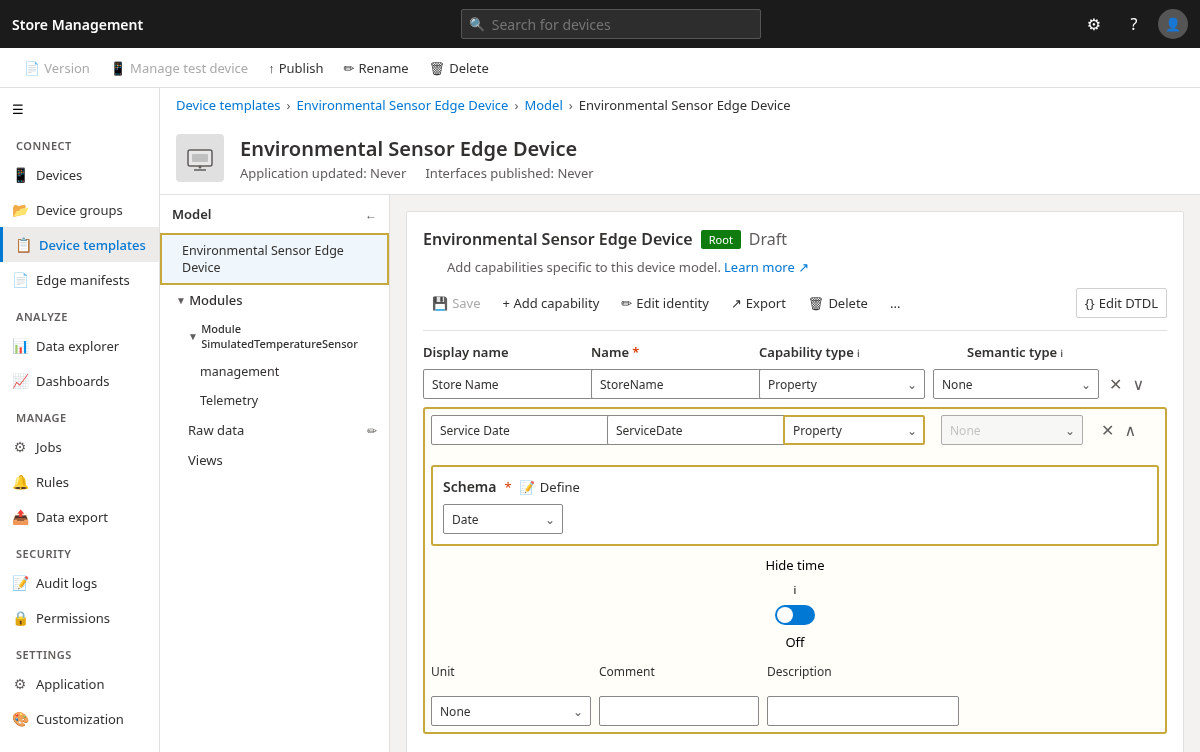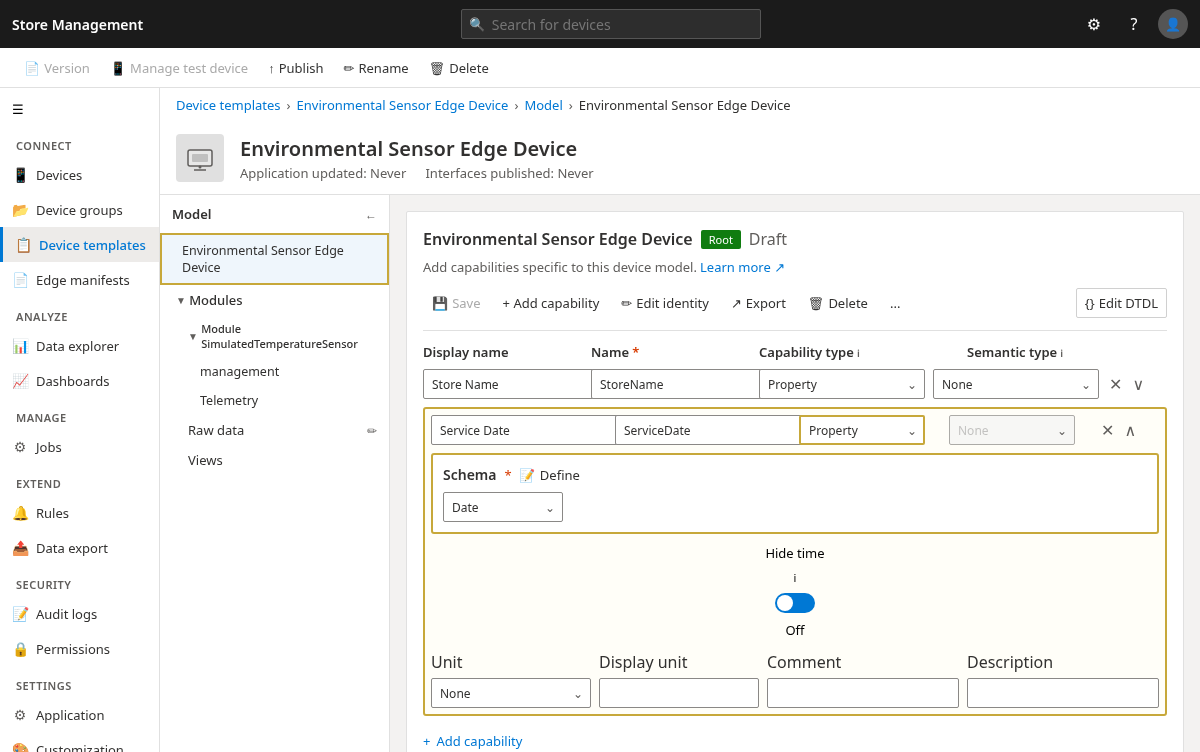--- a/index.html
+++ b/index.html
@@ -296,20 +296,21 @@
     }
     .badge-draft {
       background: transparent;
       color: #605e5c;
       font-size: 16px;
     }
     .capability-desc {
       font-size: 12px;
       color: #605e5c;
       margin-bottom: 12px;
+      margin-left: 24px;
     }
     .capability-desc a { color: #0078d4; text-decoration: none; }
 
     
     .cap-toolbar {
       display: flex;
       align-items: center;
       gap: 4px;
       padding-bottom: 12px;
       border-bottom: 1px solid #e0e0e0;
@@ -326,23 +327,23 @@
       color: #323130;
       font-size: 12px;
       border-radius: 2px;
     }
     .cap-btn.disabled { color: #aaa; cursor: default; }
     .cap-btn-dtdl {
       margin-left: auto;
       border: 1px solid #d0d0d0;
     }
     .form-label {
-      font-size: 16px;
-      color: #323130;
-      margin-bottom: 5px;
+      font-size: 12px;
+      color: #323130;
+      margin-bottom: 16px;
     }
     .form-field { display: flex; flex-direction: column; }
     .form-input {
       height: 30px;
       border: 1px solid #8a8886;
       border-radius: 2px;
       padding: 0 8px;
       font-size: 12px;
       color: #323130;
       outline: none;
@@ -546,21 +547,20 @@
       <span class="sidebar-icon">📈</span>
       <span>Dashboards</span>
     </div>
 
     <div class="sidebar-section-label">Manage</div>
     <div class="sidebar-item">
       <span class="sidebar-icon">⚙</span>
       <span>Jobs</span>
     </div>
 
-    <div class="sidebar-section-label">Extend</div>
     <div class="sidebar-item">
       <span class="sidebar-icon">🔔</span>
       <span>Rules</span>
     </div>
     <div class="sidebar-item">
       <span class="sidebar-icon">📤</span>
       <span>Data export</span>
     </div>
 
     <div class="sidebar-section-label">Security</div>
@@ -729,21 +729,21 @@
                 <option>None</option>
               </select>
             </div>
             <div style="display:flex; gap:6px; align-items:center;">
               <button class="row-action-btn">✕</button>
               <button class="row-action-btn">∨</button>
             </div>
           </div>
 
           <div style="border:2px solid #c7a83a; border-radius:3px; padding:6px; margin-bottom:8px; background:#fffef8;">
-            <div style="display:grid; grid-template-columns: 160px 160px 1fr 1fr 60px; gap:24px; align-items:center; margin-bottom:8px;">
+            <div style="display:grid; grid-template-columns: 160px 160px 1fr 1fr 60px; gap:16px; align-items:center; margin-bottom:20px;">
               <div>
                 <input class="form-input" type="text" value="Service Date" style="">
               </div>
               <div>
                 <input class="form-input" type="text" value="ServiceDate" style="">
               </div>
               <div class="select-wrapper highlighted">
                 <select>
                   <option>Property</option>
                   <option>Telemetry</option>
@@ -794,24 +794,20 @@
             <div class="unit-row">
               <div class="form-field">
                 <div class="form-label">Unit</div>
                 <div class="select-wrapper">
                   <select>
                     <option>None</option>
                   </select>
                 </div>
               </div>
               <div class="form-field">
-                <div class="form-label">Display unit</div>
-                <input class="form-input" type="text" value="" style="">
-              </div>
-              <div class="form-field">
                 <div class="form-label">Comment</div>
                 <input class="form-input" type="text" value="" style="">
               </div>
               <div class="form-field">
                 <div class="form-label">Description</div>
                 <input class="form-input" type="text" value="" style="">
               </div>
             </div>
           </div>
 

